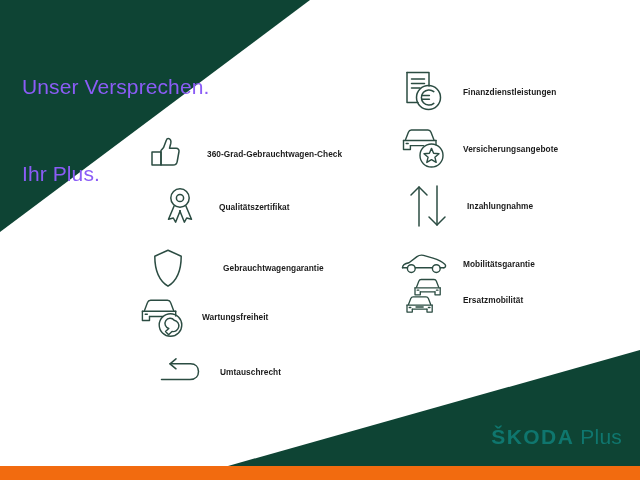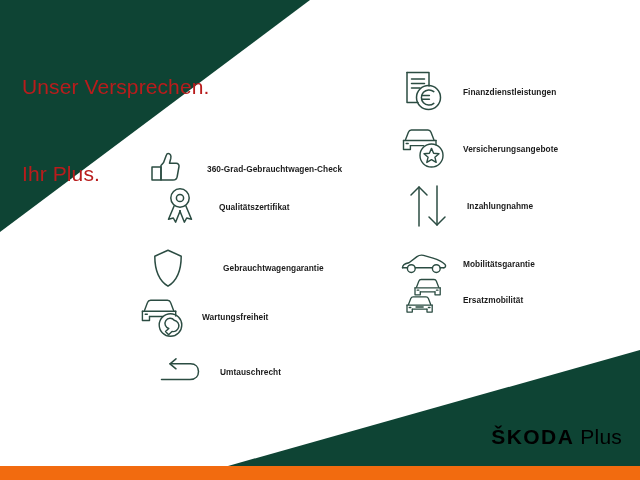--- a/index.html
+++ b/index.html
@@ -22,21 +22,21 @@
     inset: 0;
     width: 640px;
     height: 480px;
   }
 
   
   .headline {
     position: absolute;
     left: 22px;
     top: 14px;
-    color: #b91c1c;
+    color: #8b5cf6;
     font-size: 21px;
     line-height: 29px;
     font-weight: 400;
     letter-spacing: 0.1px;
     white-space: pre;
   }
   .headline span { display: block; }
 
   
   .col {
@@ -69,21 +69,21 @@
     letter-spacing: 0.05px;
     white-space: nowrap;
     padding-left: 11px;
   }
 
   
   .logo-block {
     position: absolute;
     right: 18px;
     bottom: 32px;
-    color: #000000;
+    color: #0f766e;
   }
   .logo-line1 {
     font-size: 21px;
     line-height: 23px;
     letter-spacing: 0.3px;
     white-space: nowrap;
   }
   .logo-skoda {
     font-weight: bold;
     letter-spacing: 1.4px;
@@ -112,21 +112,21 @@
     <rect x="0" y="466" width="640" height="14" fill="#f26b0f"></rect>
   </svg>
 
   <div class="headline">
     <span>Unser Versprechen.</span>
     <span>Ihr Plus.</span>
   </div>
 
   <div class="col col-left">
 
-    <div class="feature" style="top:17px;left:0;">
+    <div class="feature" style="top:2px;left:0;">
       <div class="feat-icon">
         <svg width="40" height="40" viewBox="0 0 40 40" fill="none" stroke="#2b4c42" stroke-width="1.5" stroke-linejoin="round" stroke-linecap="round">
           <path d="M13 18 L13 31 L4 31 L4 18 Z"></path>
           <path d="M13 18 L13 31 L25 31 C27.5 31 29 29.5 29.2 27.5 L31 17.5
                    C31.3 15.6 30 14.2 28.2 14.2 L21.5 14.2
                    L22.8 9.2 C23.4 6.6 22.2 4.5 20.2 4.5
                    C19.3 4.5 18.7 5 18.4 5.9 L15.6 13.5 L13 16.4 Z"></path>
         </svg>
       </div>
       <div class="feat-label">360-Grad-Gebrauchtwagen-Check</div>

